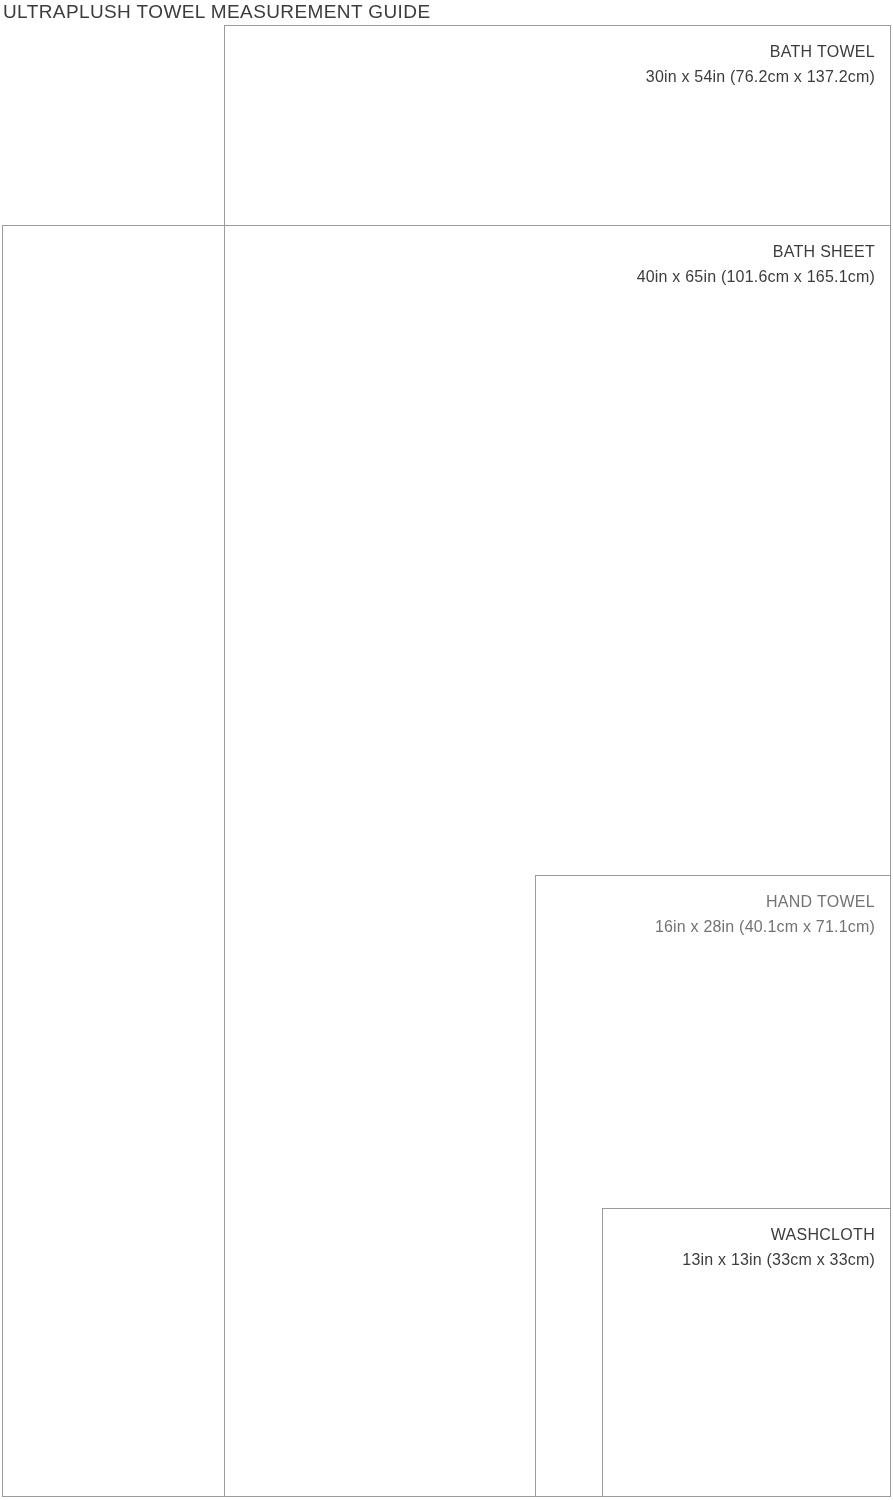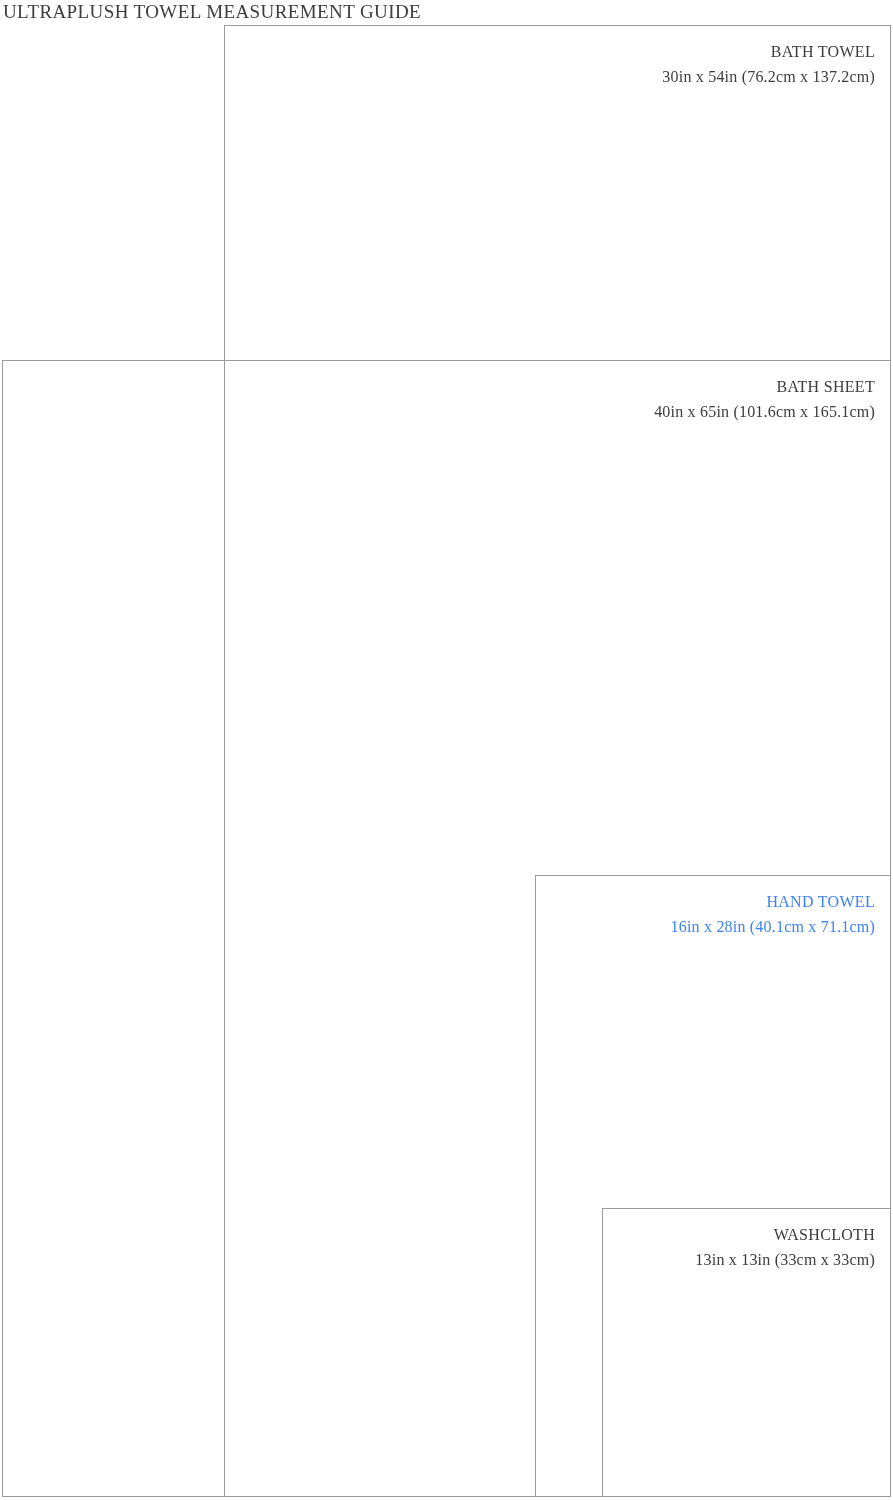--- a/index.html
+++ b/index.html
@@ -6,21 +6,21 @@
     margin: 0;
     padding: 0;
     background: #ffffff;
   }
   .canvas {
     position: relative;
     width: 893px;
     height: 1500px;
     background: #ffffff;
     overflow: hidden;
-    font-family: Liberation Serif, serif;
+    font-family: Liberation Sans, sans-serif;
   }
   .page-title {
     position: absolute;
     left: 3px;
     top: 1px;
     font-size: 19px;
     letter-spacing: 0.4px;
     color: #3c3c3c;
     white-space: nowrap;
   }
@@ -50,36 +50,36 @@
     margin-top: 2px;
   }
 </style>
 </head>
 <body>
 
 <div class="canvas">
 
   <div class="page-title" style="color: rgb(60, 60, 60);">ULTRAPLUSH TOWEL MEASUREMENT GUIDE</div>
 
-  <div class="towel-rect" style="width: 889px; height: 1137px; border-color: rgb(155, 155, 155);">
+  <div class="towel-rect" style="width: 889px; height: 1272px; border-color: rgb(155, 155, 155);">
     <div class="towel-label" style="color: rgb(60, 60, 60);">
       <div class="towel-name">BATH SHEET</div>
       <div class="towel-dims">40in x 65in (101.6cm x 165.1cm)</div>
     </div>
   </div>
 
   <div class="towel-rect" style="width: 667px; height: 1472px; border-color: rgb(155, 155, 155);">
     <div class="towel-label" style="color: rgb(60, 60, 60);">
       <div class="towel-name">BATH TOWEL</div>
       <div class="towel-dims">30in x 54in (76.2cm x 137.2cm)</div>
     </div>
   </div>
 
   <div class="towel-rect" style="width: 356px; height: 622px; border-color: rgb(155, 155, 155);">
-    <div class="towel-label" style="color: #3b82f6;">
+    <div class="towel-label" style="color: #737373;">
       <div class="towel-name">HAND TOWEL</div>
       <div class="towel-dims">16in x 28in (40.1cm x 71.1cm)</div>
     </div>
   </div>
 
   <div class="towel-rect" style="width: 289px; height: 289px; border-color: rgb(155, 155, 155); margin-top: 7px;">
     <div class="towel-label" style="color: rgb(60, 60, 60);">
       <div class="towel-name">WASHCLOTH</div>
       <div class="towel-dims">13in x 13in (33cm x 33cm)</div>
     </div>

